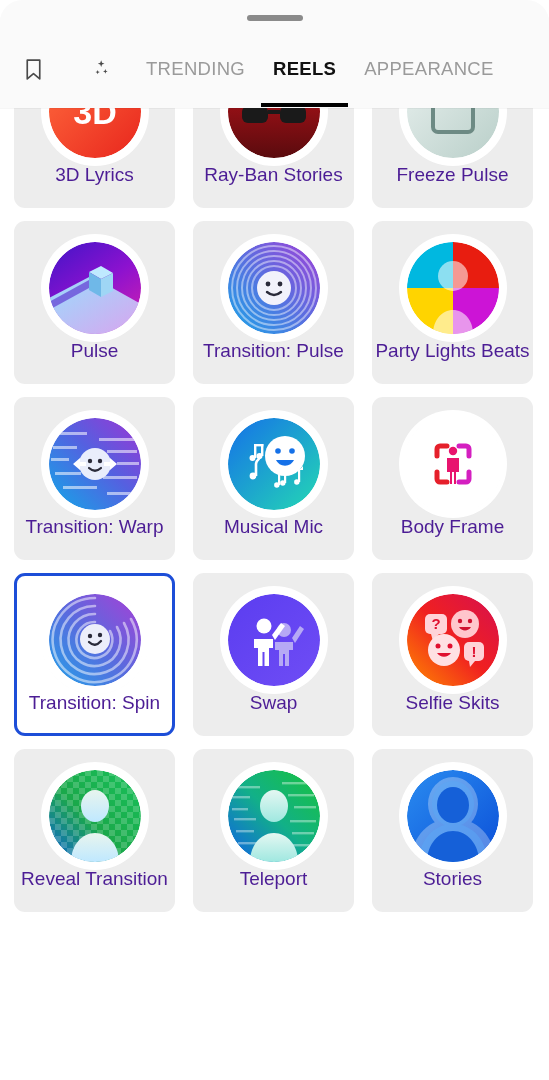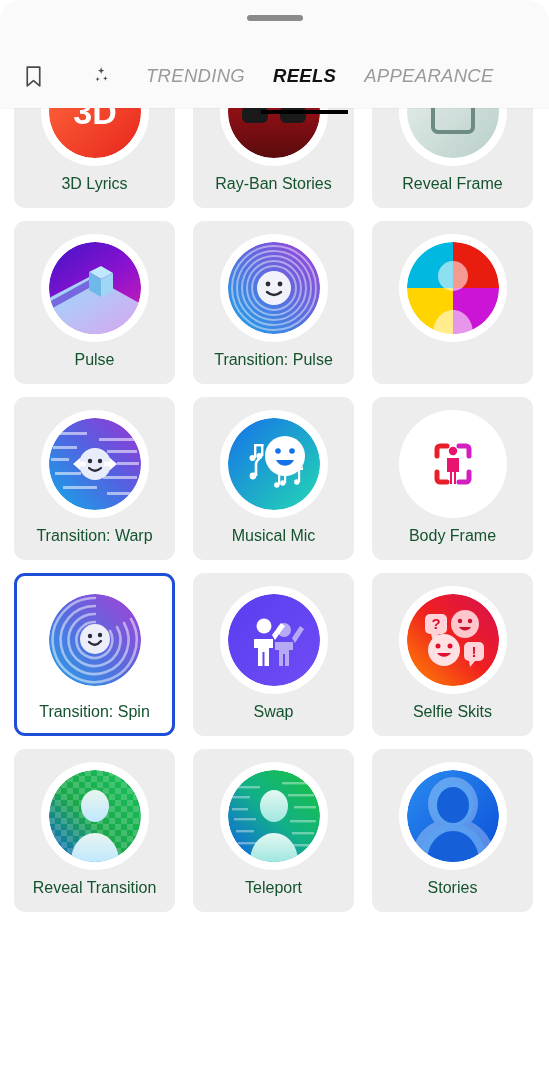--- a/index.html
+++ b/index.html
@@ -27,23 +27,23 @@
     box-shadow:0 1px 0 rgba(0,0,0,0.035);
   }
   .drag-handle {
     position:absolute; top:15px; left:50%;
     transform:translateX(-50%);
     width:56px; height:6px;
     border-radius:3px;
     background:#8a8a8a;
   }
   .tabbar {
-    position:absolute; left:0; right:0; top:53px;
+    position:absolute; left:0; right:0; top:46px;
     height:62px;
-    display:flex; align-items:flex-start;font-style:italic;
+    display:flex; align-items:flex-start;
   }
   .tab-icon {
     width:66px; height:46px;
     display:flex; align-items:center; justify-content:center;
   }
   .tab-icon svg { display:block; }
   .tab {
     height:46px;
     display:flex; align-items:center; justify-content:center;
     font-size:18.5px;
@@ -103,23 +103,23 @@
   }
   .thumb {
     width:92px; height:92px;
     border-radius:50%;
     overflow:hidden;
     position:relative;
     display:block;
   }
   .thumb svg { display:block; width:92px; height:92px; }
   .card-label {
-    margin-top:13px;
-    font-size:16px;
-    color:#14532d;
+    margin-top:3px;
+    font-size:19px;
+    color:#4c1d95;
     text-align:center;
     line-height:1.1;
     padding:0 4px;
     white-space:nowrap;
   }
 </style>
 </head>
 <body>
 
 <div class="phone">
@@ -208,21 +208,21 @@
                   <linearGradient id="gfz" x1="0" y1="0" x2="1" y2="1">
                 <stop offset="0" stop-color="#e8f0ee"></stop>
                     <stop offset="1" stop-color="#b9cfc9"></stop>
               </linearGradient>
                 </defs>
               <circle cx="46" cy="46" r="46" fill="url(#gfz)"></circle>
               <rect x="26" y="26" width="40" height="40" rx="5" fill="none" stroke="#6d8a84" stroke-width="4"></rect>
             </svg>
           </span>
         </div>
-        <div class="card-label">Reveal Frame</div>
+        <div class="card-label">Freeze Pulse</div>
       </div>
 
 
       <div class="card">
         <div class="thumb-wrap">
           <span class="thumb">
             <svg viewBox="0 0 92 92">
               <defs>
                 <linearGradient id="gpu" x1="0.15" y1="0" x2="0.85" y2="1">
                   <stop offset="0" stop-color="#4a14c8"></stop>
@@ -290,20 +290,21 @@
                 <rect x="0" y="46" width="46" height="46" fill="#ffd400"></rect>
                 <rect x="46" y="46" width="46" height="46" fill="#cc14d6"></rect>
                 <g fill="#ffffff" opacity="0.55">
                   <circle cx="46" cy="34" r="15"></circle>
                   <path d="M26 92c0-14 9-24 20-24s20 10 20 24z"></path>
                 </g>
               </g>
             </svg>
           </span>
         </div>
+        <div class="card-label">Party Lights Beats</div>
       </div>
 
       <div class="card">
         <div class="thumb-wrap">
           <span class="thumb">
             <svg viewBox="0 0 92 92">
               <defs>
                   <linearGradient id="gtw" x1="0" y1="1" x2="1" y2="0">
                 <stop offset="0" stop-color="#12a8e8"></stop>
                     <stop offset="0.55" stop-color="#5560e0"></stop>

